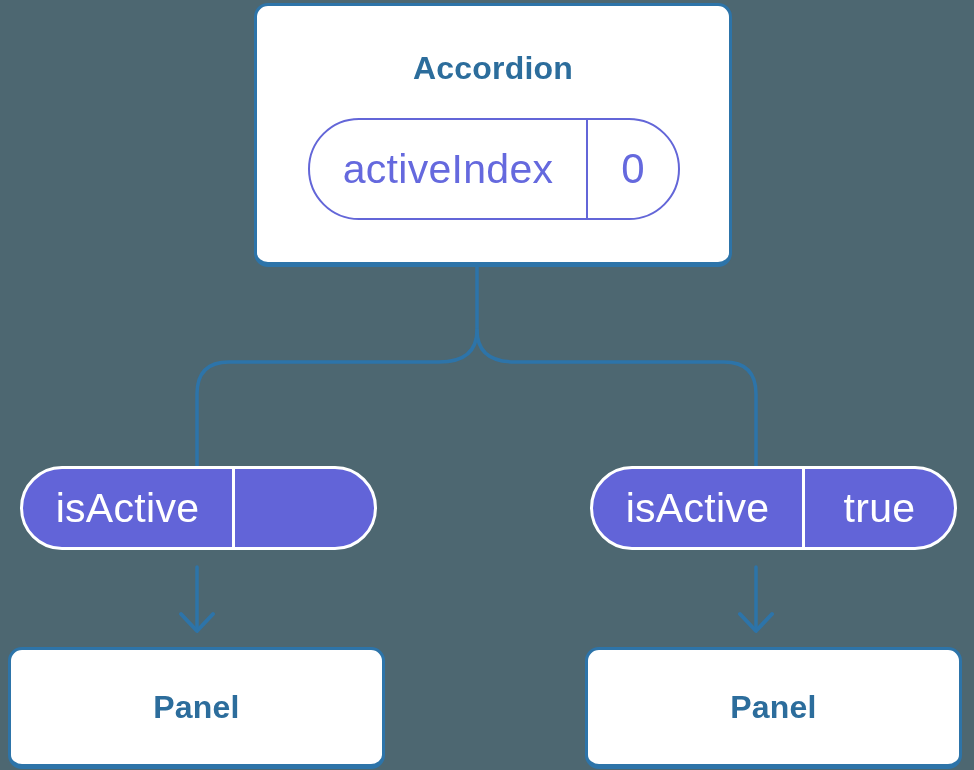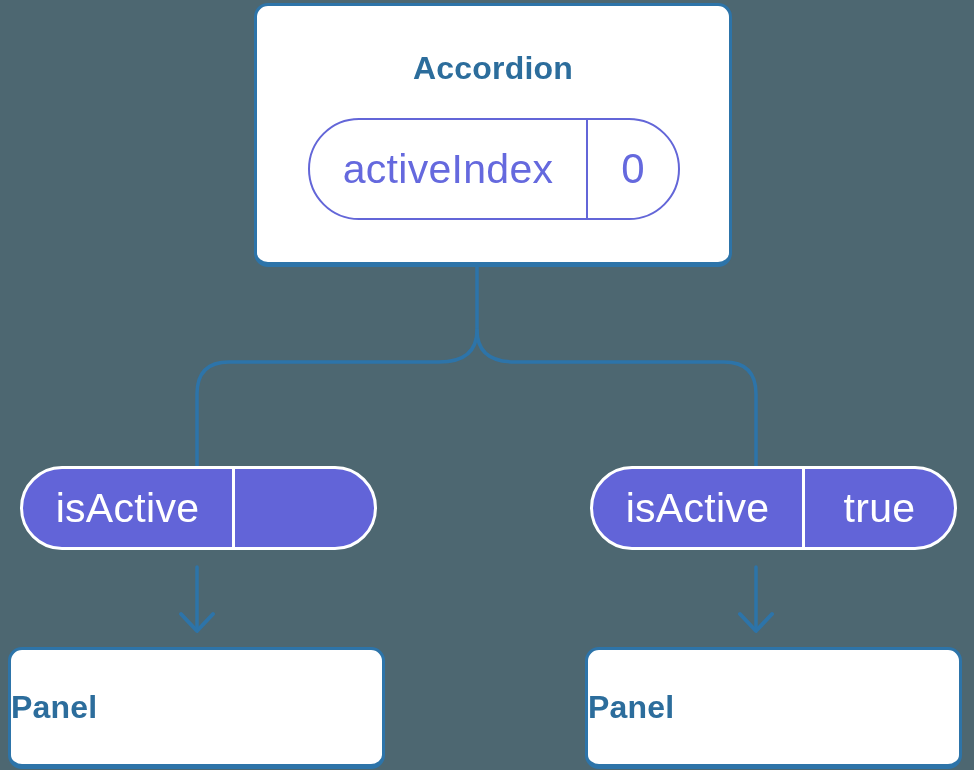--- a/index.html
+++ b/index.html
@@ -21,21 +21,21 @@
     border:3px solid var(--blue);border-bottom-width:5px;
     border-radius:14px;box-sizing:border-box;
   }
   .card-accordion{left:254px;top:3px;width:478px;height:264px;}
   .card-title{
     margin-top:44px;text-align:center;
     font-size:32px;font-weight:600;color:var(--text-blue);
     letter-spacing:0.2px;
   }
   .panel{left:8px;top:647px;width:377px;height:122px;
-    display:flex;align-items:center;}
+    display:flex;align-items:center;justify-content:center;}
   .panel-right{left:585px;}
   .panel .card-title{margin-top:0;}
   .pill{
     position:absolute;z-index:2;box-sizing:border-box;display:flex;
     align-items:stretch;overflow:hidden;
   }
   .pill-outline{
     left:308px;top:118px;width:372px;height:102px;
     border:2.5px solid var(--purple-outline);border-radius:51px;
     background:#ffffff;color:var(--purple-text);

